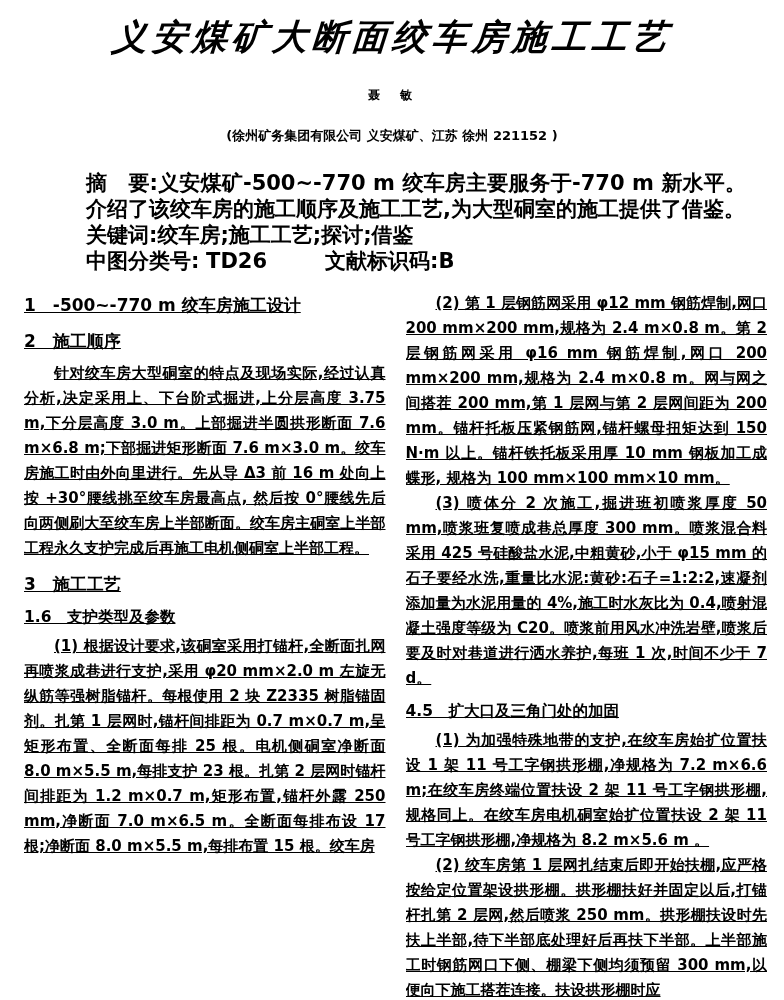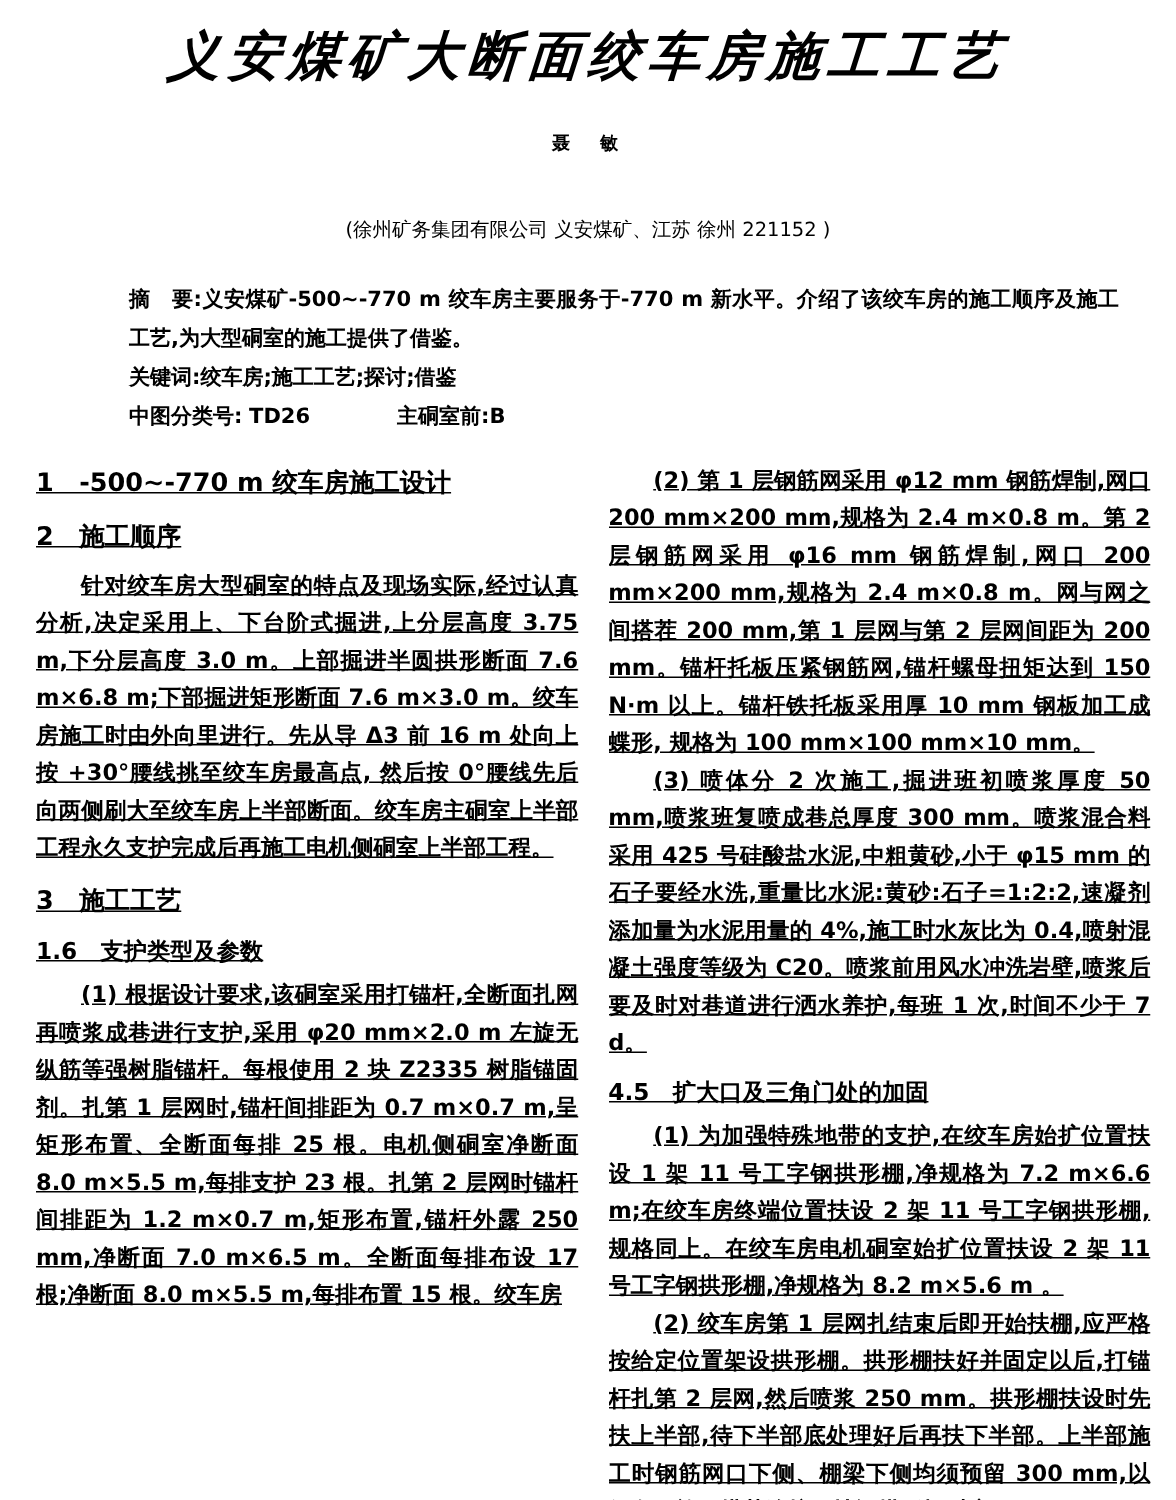--- a/index.html
+++ b/index.html
@@ -26,28 +26,28 @@
     transform: skewX(-4deg);
   }
   .author {
     margin-top: 26px;
     text-align: center;
     font-size: 12px;
     font-weight: 700;
     letter-spacing: 4px;
   }
   .affiliation {
-    margin-top: 40px;
+    margin-top: 23px;
     text-align: center;
     font-size: 13px;
-    font-weight: 400;
+    font-weight: 700;
   }
   .meta {
     margin: 25px 38px 0 86px;
-    font-size: 14px;
+    font-size: 21px;
     line-height: 26px;
     text-align: justify;
   }
   .meta .lbl { font-weight: 900; }
   .meta .val { font-weight: 700; }
   .clc-sep { display: inline-block; width: 58px; }
   .columns {
     display: flex;
     gap: 20px;
     padding: 17px 17px 16px 24px;
@@ -91,21 +91,21 @@
 
   <div class="meta">
     <div>
       <span class="lbl">摘　要:</span><span class="val">义安煤矿-500~-770 m 绞车房主要服务于-770 m 新水平。介绍了该绞车房的施工顺序及施工工艺,为大型硐室的施工提供了借鉴。</span>
     </div>
     <div>
       <span class="lbl">关键词:</span><span class="val">绞车房;施工工艺;探讨;借鉴</span>
     </div>
     <div>
       <span class="lbl">中图分类号:</span>
-      <span class="val">TD26</span><span class="clc-sep"></span><span class="lbl">主硐室前:</span><span class="val">B</span>
+      <span class="val">TD26</span><span class="clc-sep"></span><span class="lbl">文献标识码:</span><span class="val">B</span>
     </div>
   </div>
 
   <div class="columns">
 
     <div class="col">
       <div class="sec-h first">1　-500~-770 m 绞车房施工设计</div>
       <div class="sec-h">2　施工顺序</div>
       <p class="para">针对绞车房大型硐室的特点及现场实际,经过认真分析,决定采用上、下台阶式掘进,上分层高度 3.75 m,下分层高度 3.0 m。上部掘进半圆拱形断面 7.6 m×6.8 m;下部掘进矩形断面 7.6 m×3.0 m。绞车房施工时由外向里进行。先从导 Δ3 前 16 m 处向上按 +30°腰线挑至绞车房最高点, 然后按 0°腰线先后向两侧刷大至绞车房上半部断面。绞车房主硐室上半部工程永久支护完成后再施工电机侧硐室上半部工程。</p>
       <div class="sec-h">3　施工工艺</div>

